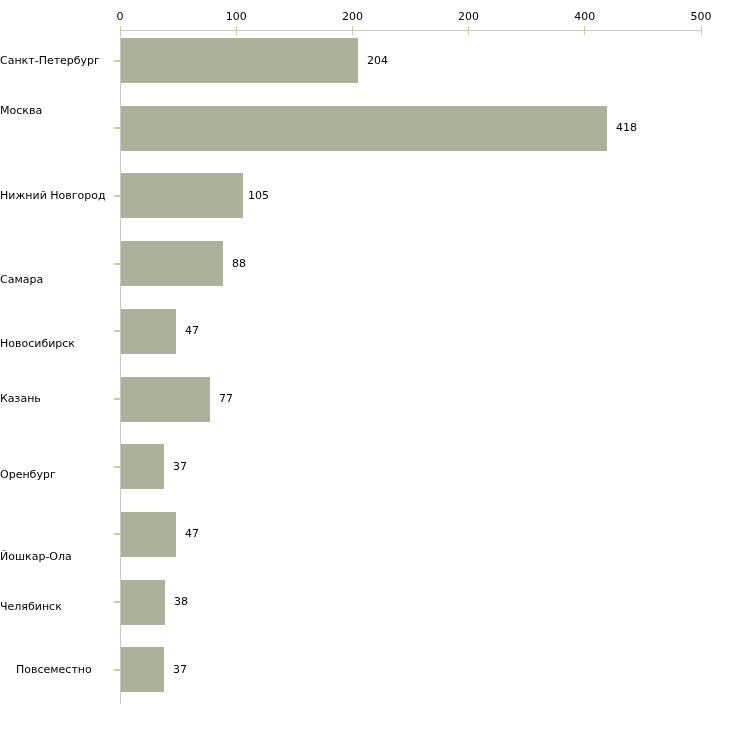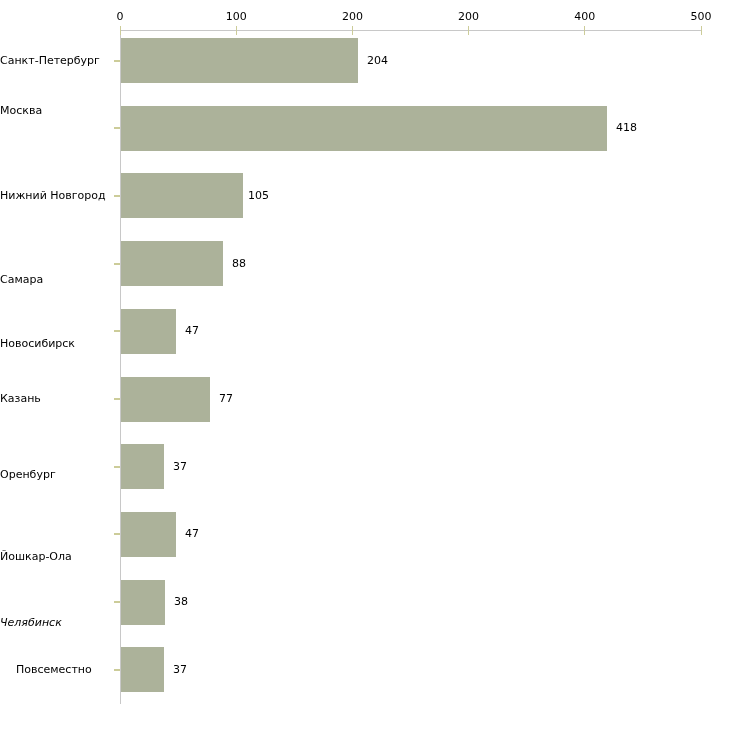--- a/index.html
+++ b/index.html
@@ -112,21 +112,21 @@
         <div class="bar" style="top: 376.5px; width: 89px;"></div>
         <div class="value-label" style="top: 392px; left: 219px;">77</div>
         <div class="category-label" style="top: 459.7px; margin-top: 8px;">Оренбург</div>
         <div class="category-tick" style="top: 465.7px;"></div>
         <div class="bar" style="top: 444.2px; width: 43px;"></div>
         <div class="value-label" style="top: 459.7px; left: 173px;">37</div>
         <div class="category-label" style="top: 550px;">Йошкар-Ола</div>
         <div class="category-tick" style="top: 533.4px;"></div>
         <div class="bar" style="top: 511.9px; width: 55px;"></div>
         <div class="value-label" style="top: 527.4px; left: 185px;">47</div>
-        <div class="category-label" style="top: 616px; font-style: italic;">Челябинск</div>
+        <div class="category-label" style="top: 600px;">Челябинск</div>
         <div class="category-tick" style="top: 601.1px;"></div>
         <div class="bar" style="top: 579.6px; width: 44px;"></div>
         <div class="value-label" style="top: 595.1px; left: 174px;">38</div>
         <div class="category-label" style="top: 662.8px; padding-left: 16px;">Повсеместно</div>
         <div class="category-tick" style="top: 668.8px;"></div>
         <div class="bar" style="top: 647.3px; width: 43px;"></div>
         <div class="value-label" style="top: 662.8px; left: 173px;">37</div>
       </div>
   </div>
 </div>

